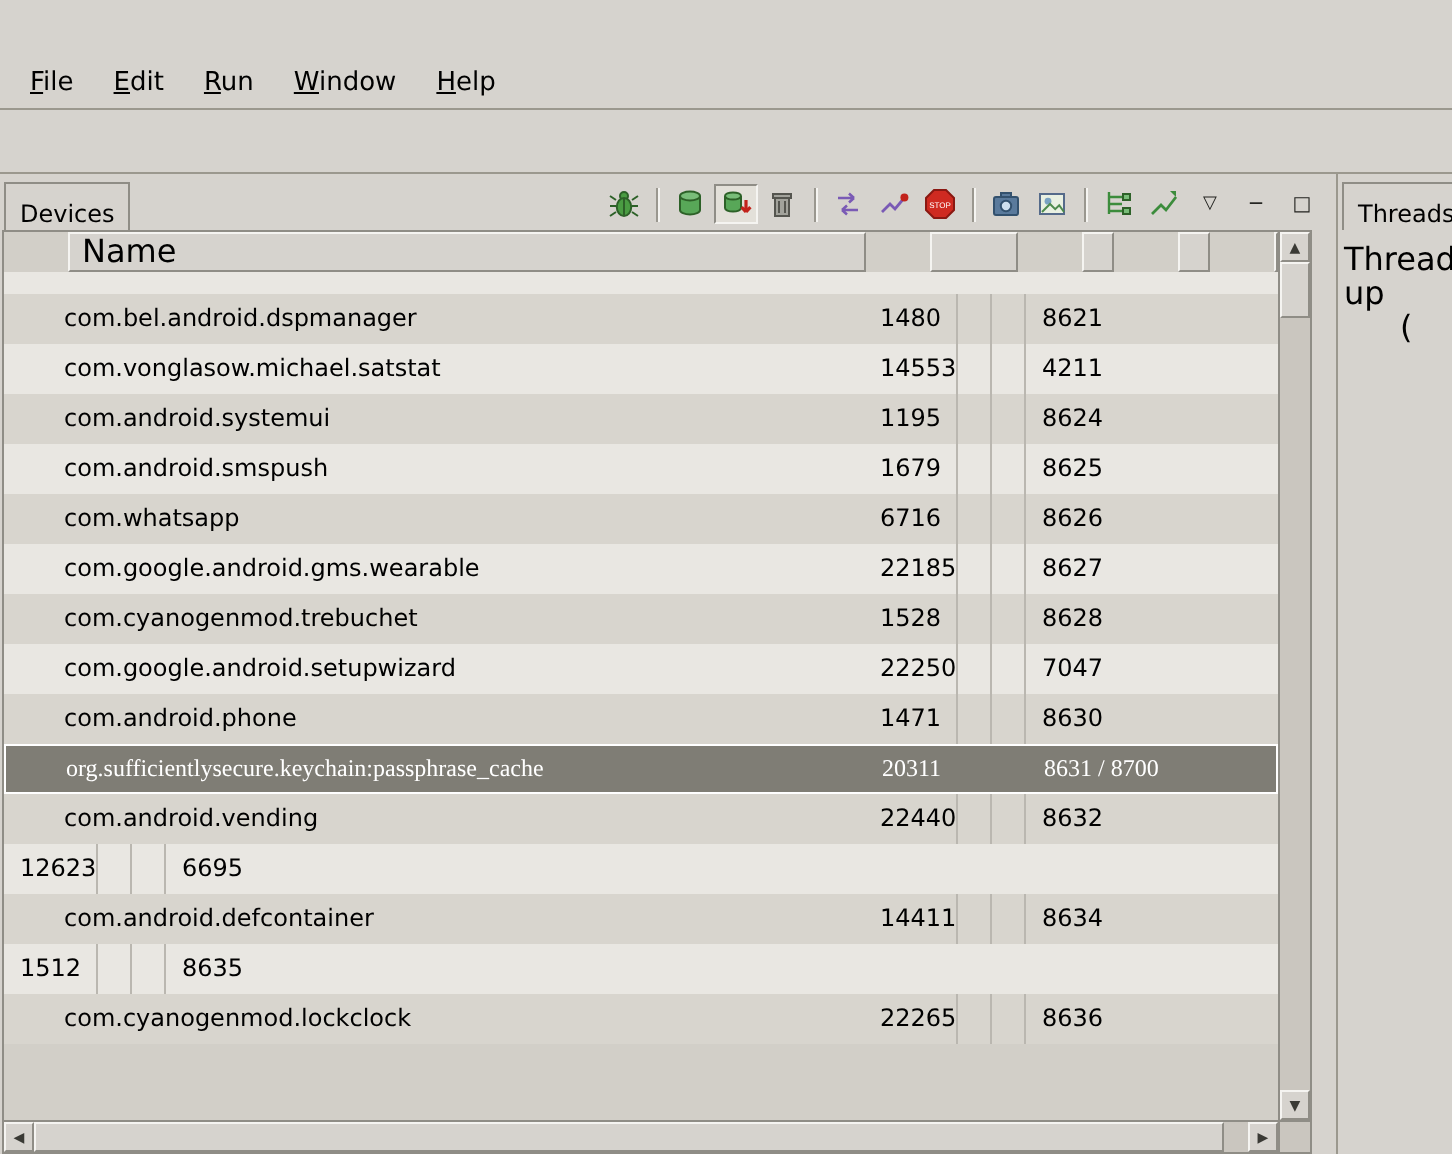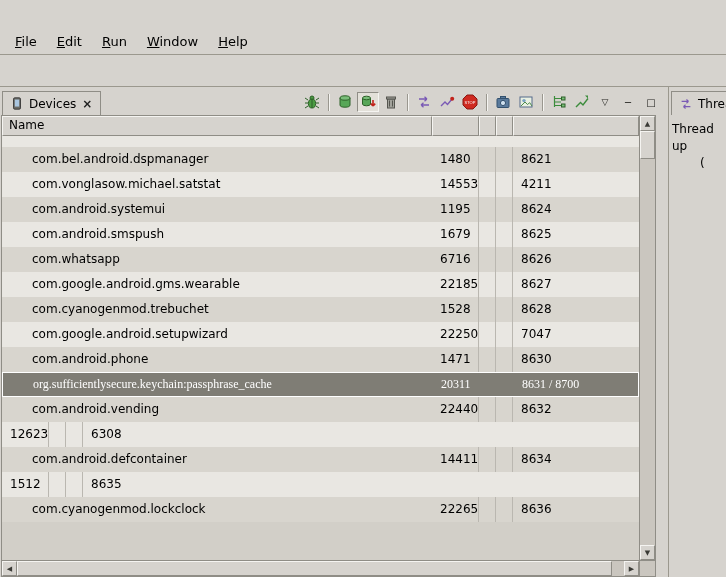--- a/index.html
+++ b/index.html
@@ -29,38 +29,38 @@
   .toolbar-strip{height:32px;border-bottom:1px solid #9b988e;background:var(--window_bg);}
   
   .main{display:flex;height:490px;}
   .devices-panel{width:664px;display:flex;flex-direction:column;}
   .sash{width:4px;background:var(--window_bg);}
   .threads-panel{flex:1;border-left:1px solid #9b988e;display:flex;flex-direction:column;overflow:hidden;}
   
   .panel-header{height:28px;display:flex;align-items:flex-end;justify-content:space-between;padding:2px 2px 0 2px;}
   .tab{display:flex;align-items:center;gap:5px;padding:3px 7px;height:24px;
     background:var(--window_bg);border:1px solid var(--border_dark);border-bottom:none;
-    font-size:12px;white-space:nowrap;}
+    font-size:12px;white-space:nowrap;flex-direction:column;}
   .tab .close{font-weight:bold;font-size:12px;line-height:10px;color:#222;padding:0 1px;}
   
   .tab-toolbar{display:flex;align-items:center;gap:1px;padding-bottom:3px;}
   .tbtn{width:22px;height:20px;display:flex;align-items:center;justify-content:center;}
   .tbtn.pressed{border:1px solid;border-color:var(--border_dark) var(--border_light) var(--border_light) var(--border_dark);background:#e3e0d9;}
   .tsep{width:1px;height:17px;background:#9a978f;box-shadow:1px 0 0 var(--border_light);margin:0 4px;}
   .glyph-btn{font-size:9px;color:#1d1d1a;}
   .winbtn{font-size:10px;color:#1d1d1a;}
   
   .table-frame{flex:1;display:flex;flex-direction:column;margin:0 8px 0 1px;
     border:1px solid var(--border_dark);background:#d2cfc8;}
   .table-main{flex:1;display:flex;overflow:hidden;}
   .cols{flex:1;display:flex;flex-direction:column;overflow:hidden;}
   .theader{display:flex;height:20px;flex:none;}
   .hcell{background:var(--window_bg);border-top:1px solid var(--border_light);
     border-left:1px solid var(--border_light);border-right:1px solid var(--border_dark);
-    border-bottom:1px solid var(--border_dark);font-size:12px;line-height:17px;overflow:hidden;}
+    border-bottom:1px solid var(--border_dark);font-size:16px;line-height:17px;overflow:hidden;margin-left:32px;}
   .h-name{width:430px;padding-left:6px;}
   .h-pid{width:47px;}
   .h-a{width:17px;}
   .h-b{width:17px;}
   .h-port{flex:1;}
   .rows-viewport{flex:1;overflow:hidden;background:#d2cfc8;}
   .partial-row{height:11px;background:var(--row_even);}
   .trow{display:flex;height:25px;line-height:25px;font-size:12px;}
   .trow.odd{background:var(--row_odd);}
   .trow.even{background:var(--row_even);}
@@ -85,21 +85,21 @@
   .bottom-row{display:flex;height:16px;flex:none;border-top:1px solid var(--border_dark);}
   .hscroll{flex:1;display:flex;background:var(--trough);}
   .hbtn{width:15px;height:100%;flex:none;background:var(--window_bg);border:1px solid;
     border-color:var(--border_light) var(--border_dark) var(--border_dark) var(--border_light);
     display:flex;align-items:center;justify-content:center;font-size:7px;color:#3a3a35;}
   .h-trough{flex:1;position:relative;}
   .h-thumb{position:absolute;top:0;bottom:0;left:0;width:calc(100% - 12px);background:var(--window_bg);
     border:1px solid;border-color:var(--border_light) var(--border_dark) var(--border_dark) var(--border_light);}
   .corner{width:16px;background:var(--trough);border-left:1px solid var(--border_dark);}
   
-  .threads-content{font-size:12px;padding:6px 3px;line-height:17px;}
+  .threads-content{font-size:16px;padding:6px 3px;line-height:17px;}
   .threads-line2{padding-left:28px;}
   
   .bottombar{height:28px;border-top:1px solid #9b988e;background:var(--window_bg);
     display:flex;padding:0 16px;}
   .logcat-tab{height:26px;margin-top:1px;}
 </style>
 </head>
 <body>
 
 <div>
@@ -304,21 +304,21 @@
     <div class="cell c-name">com.android.vending</div>
     <div class="cell c-pid">22440</div>
     <div class="cell c-a"></div>
     <div class="cell c-b"></div>
     <div class="cell c-port">8632</div>
   </div>
                   <div class="trow even">
     <div class="cell c-pid">12623</div>
     <div class="cell c-a"></div>
     <div class="cell c-b"></div>
-    <div class="cell c-port">6308</div>
+    <div class="cell c-port">6695</div>
   </div>
                   <div class="trow odd">
     <div class="cell c-name">com.android.defcontainer</div>
     <div class="cell c-pid">14411</div>
     <div class="cell c-a"></div>
     <div class="cell c-b"></div>
     <div class="cell c-port">8634</div>
   </div>
                   <div class="trow even">
     <div class="cell c-pid">1512</div>

